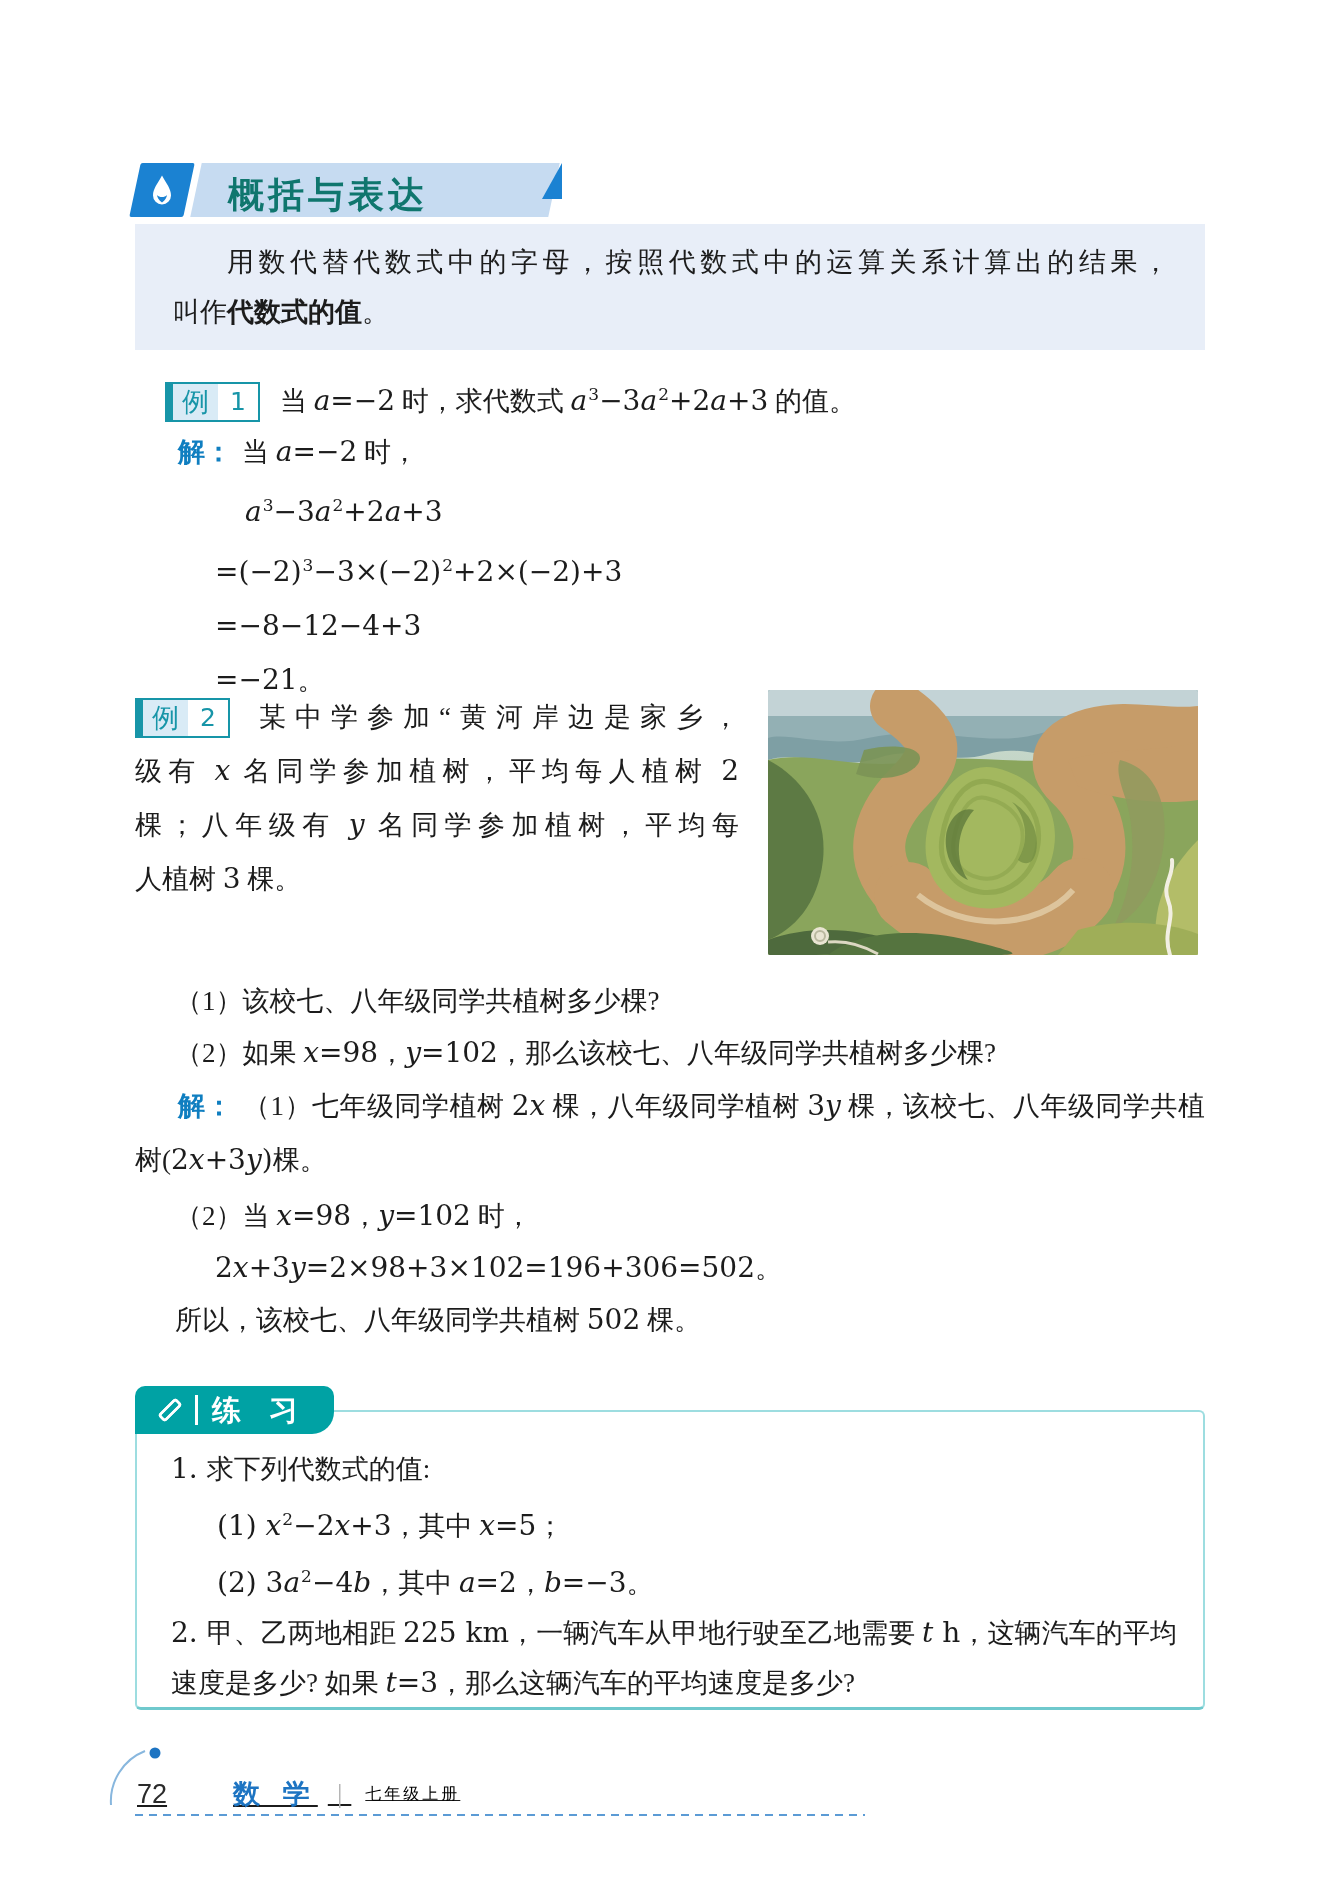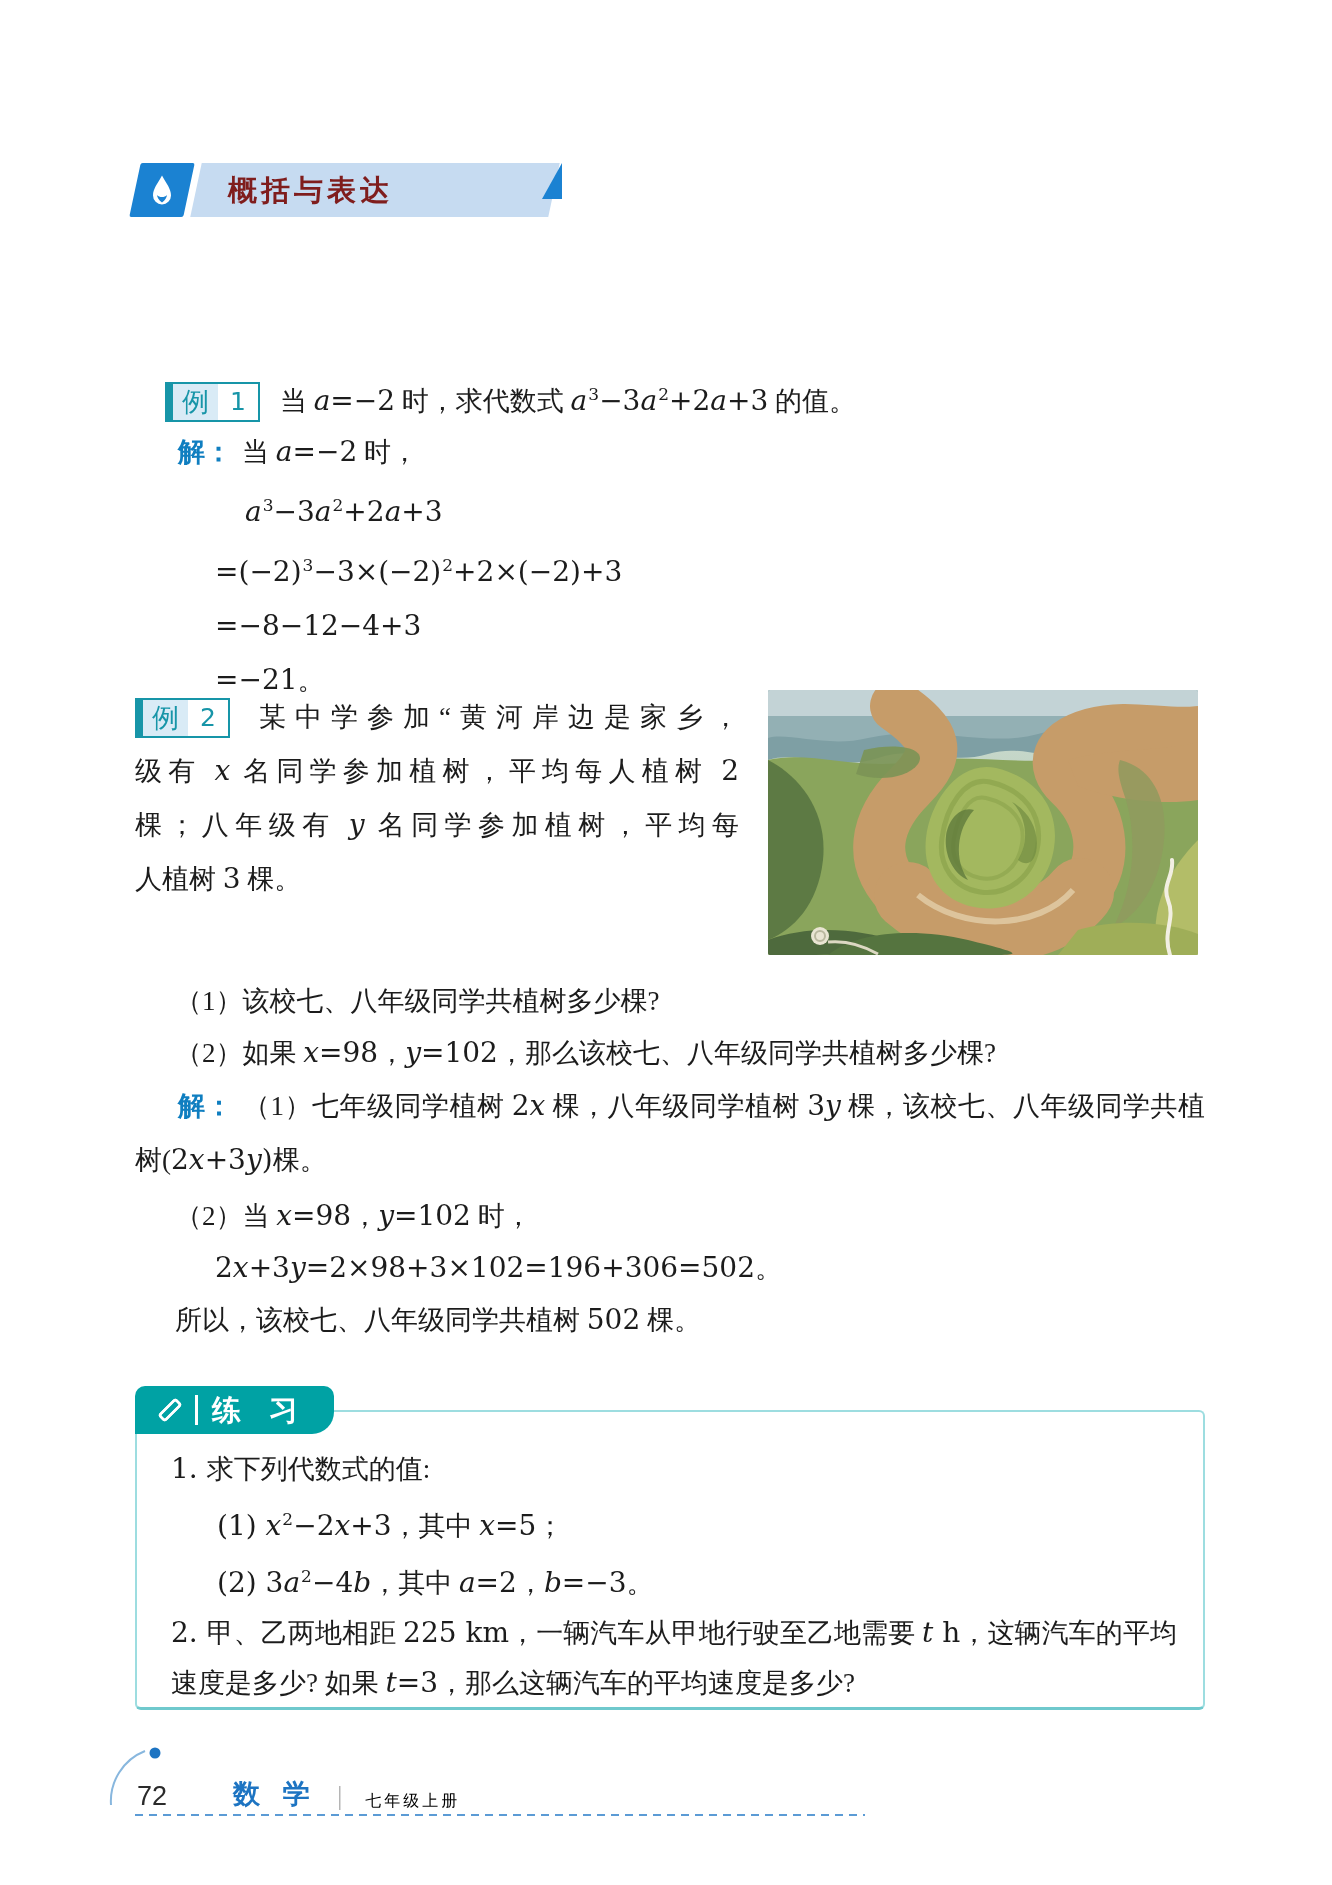--- a/index.html
+++ b/index.html
@@ -7,21 +7,21 @@
         font-family:"Liberation Serif","DejaVu Serif",serif;color:#1c1c1c;font-size:27px;}
   .abs{position:absolute;}
 
   
   .hbadge{left:135px;top:163px;height:54px;display:flex;align-items:flex-start;}
   .hicon{width:54px;height:54px;background:#1b82d2;transform:skewX(-12deg);
          display:flex;align-items:center;justify-content:center;border-radius:2px;}
   .hicon svg{transform:skewX(12deg);}
   .hstrip{margin-left:7px;width:358px;height:54px;background:#c6dbf1;transform:skewX(-12deg);}
   .htitle{left:228px;top:171px;font-family:"Liberation Sans",sans-serif;font-weight:bold;
-          font-size:29px;letter-spacing:4px;color:#7f1d1d;}
+          font-size:36px;letter-spacing:4px;color:#0f766e;}
   .hflag{width:20px;height:36px;background:#1b82d2;margin-left:-12px;
          clip-path:polygon(0 100%,100% 100%,100% 0);}
 
   
   .defbox{left:135px;top:224px;width:1070px;height:126px;background:#e8eef8;
           padding:13px 36px 0 38px;box-sizing:border-box;line-height:50px;}
   .defl1{text-indent:54px;text-align:justify;text-align-last:justify;}
   .rb{font-family:"Liberation Sans",sans-serif;font-weight:bold;}
 
   
@@ -65,21 +65,21 @@
           background:#00a2a4;border-radius:10px 10px 22px 0;padding:0 26px 0 20px;}
   .pbadge-div{width:3px;height:30px;background:#ffffff;margin:0 14px 0 10px;}
   .pbadge-label{color:#fff;font-family:"Liberation Sans",sans-serif;font-weight:bold;
                 font-size:29px;letter-spacing:10px;}
   .exline{}
   .exsub{padding-left:46px;}
   .exp2{text-align:justify;}
 
   
   .fdecor{left:95px;top:1745px;pointer-events:none;}
-  .frow{left:137px;top:1776px;display:flex;align-items:flex-end;}
+  .frow{left:137px;top:1776px;display:flex;align-items:center;text-decoration:underline;}
   .fpage{font-family:"Liberation Sans",sans-serif;font-size:27px;color:#2b2b2b;}
   .fsubject{margin-left:66px;color:#1d74c2;font-weight:bold;font-size:27px;letter-spacing:8px;}
   .fdiv{margin:0 14px 0 10px;color:#b5b5b5;font-size:24px;}
   .fvol{font-size:16px;color:#000000;letter-spacing:3px;}
 </style>
 </head>
 <body>
 
 <div class="page">
 
@@ -88,20 +88,24 @@
       <svg width="36" height="36" viewBox="0 0 40 40">
         <path d="M20,4 C15,13 10,19 10,26 a10,10 0 0 0 20,0 C30,19 25,13 20,4 Z" fill="#ffffff"></path>
         <path d="M20,34 C16.5,31 14.5,28 14.5,25.5 C17,28.5 23,28.5 25.5,25.5 C25.5,28 23.5,31 20,34 Z" fill="#1b82d2"></path>
       </svg>
     </div>
     <div class="hstrip"></div>
     <div class="hflag"></div>
   </div>
   <div class="abs htitle">概括与表达</div>
 
+  <div class="abs defbox">
+    <div class="defl1"><span class="rt">用数代替代数式中的字母，按照代数式中的运算关系计算出的结果，</span></div>
+    <div class="defl2"><span class="rt">叫作</span><span class="rb">代数式的值</span><span class="rt">。</span></div>
+  </div>
 
   <div class="abs ex1title">
     <span class="exlabel">
       <span class="exlabel-bar"></span>
       <span class="exlabel-zh">例</span>
       <span class="exlabel-num">1</span>
     </span><span><span class="rt">当 </span><span class="rv">a</span><span class="rn">=−2</span><span class="rt"> 时，求代数式 </span><span class="rv">a</span><span class="rsup">3</span><span class="rn">−3</span><span class="rv">a</span><span class="rsup">2</span><span class="rn">+2</span><span class="rv">a</span><span class="rn">+3</span><span class="rt"> 的值。</span></span>
   </div>
 
   <div class="abs solblock">

